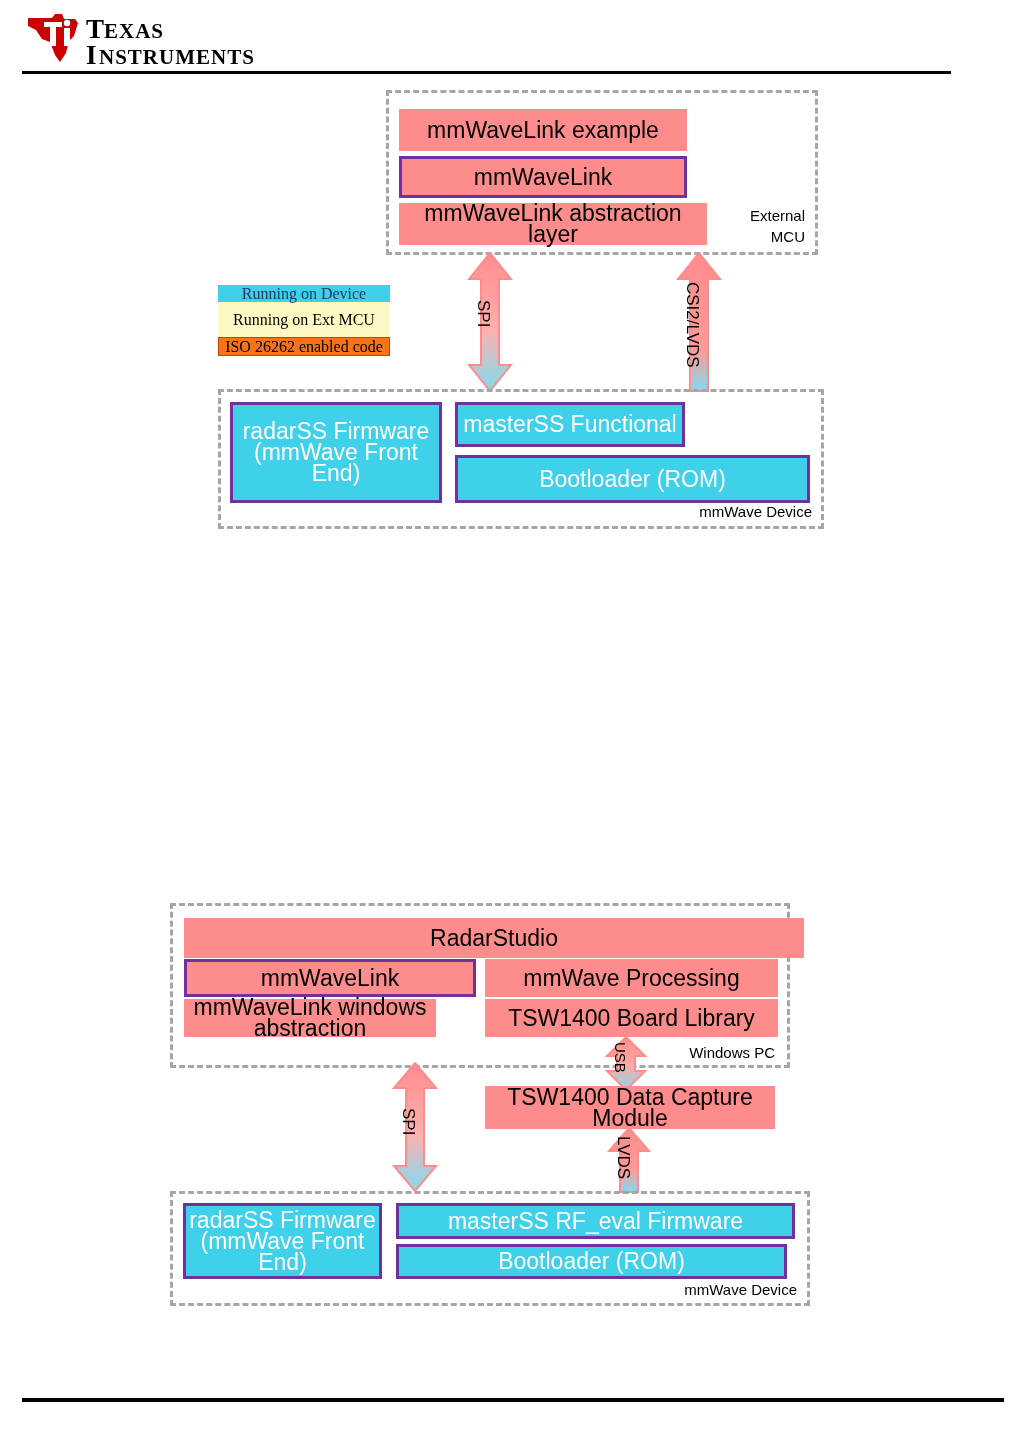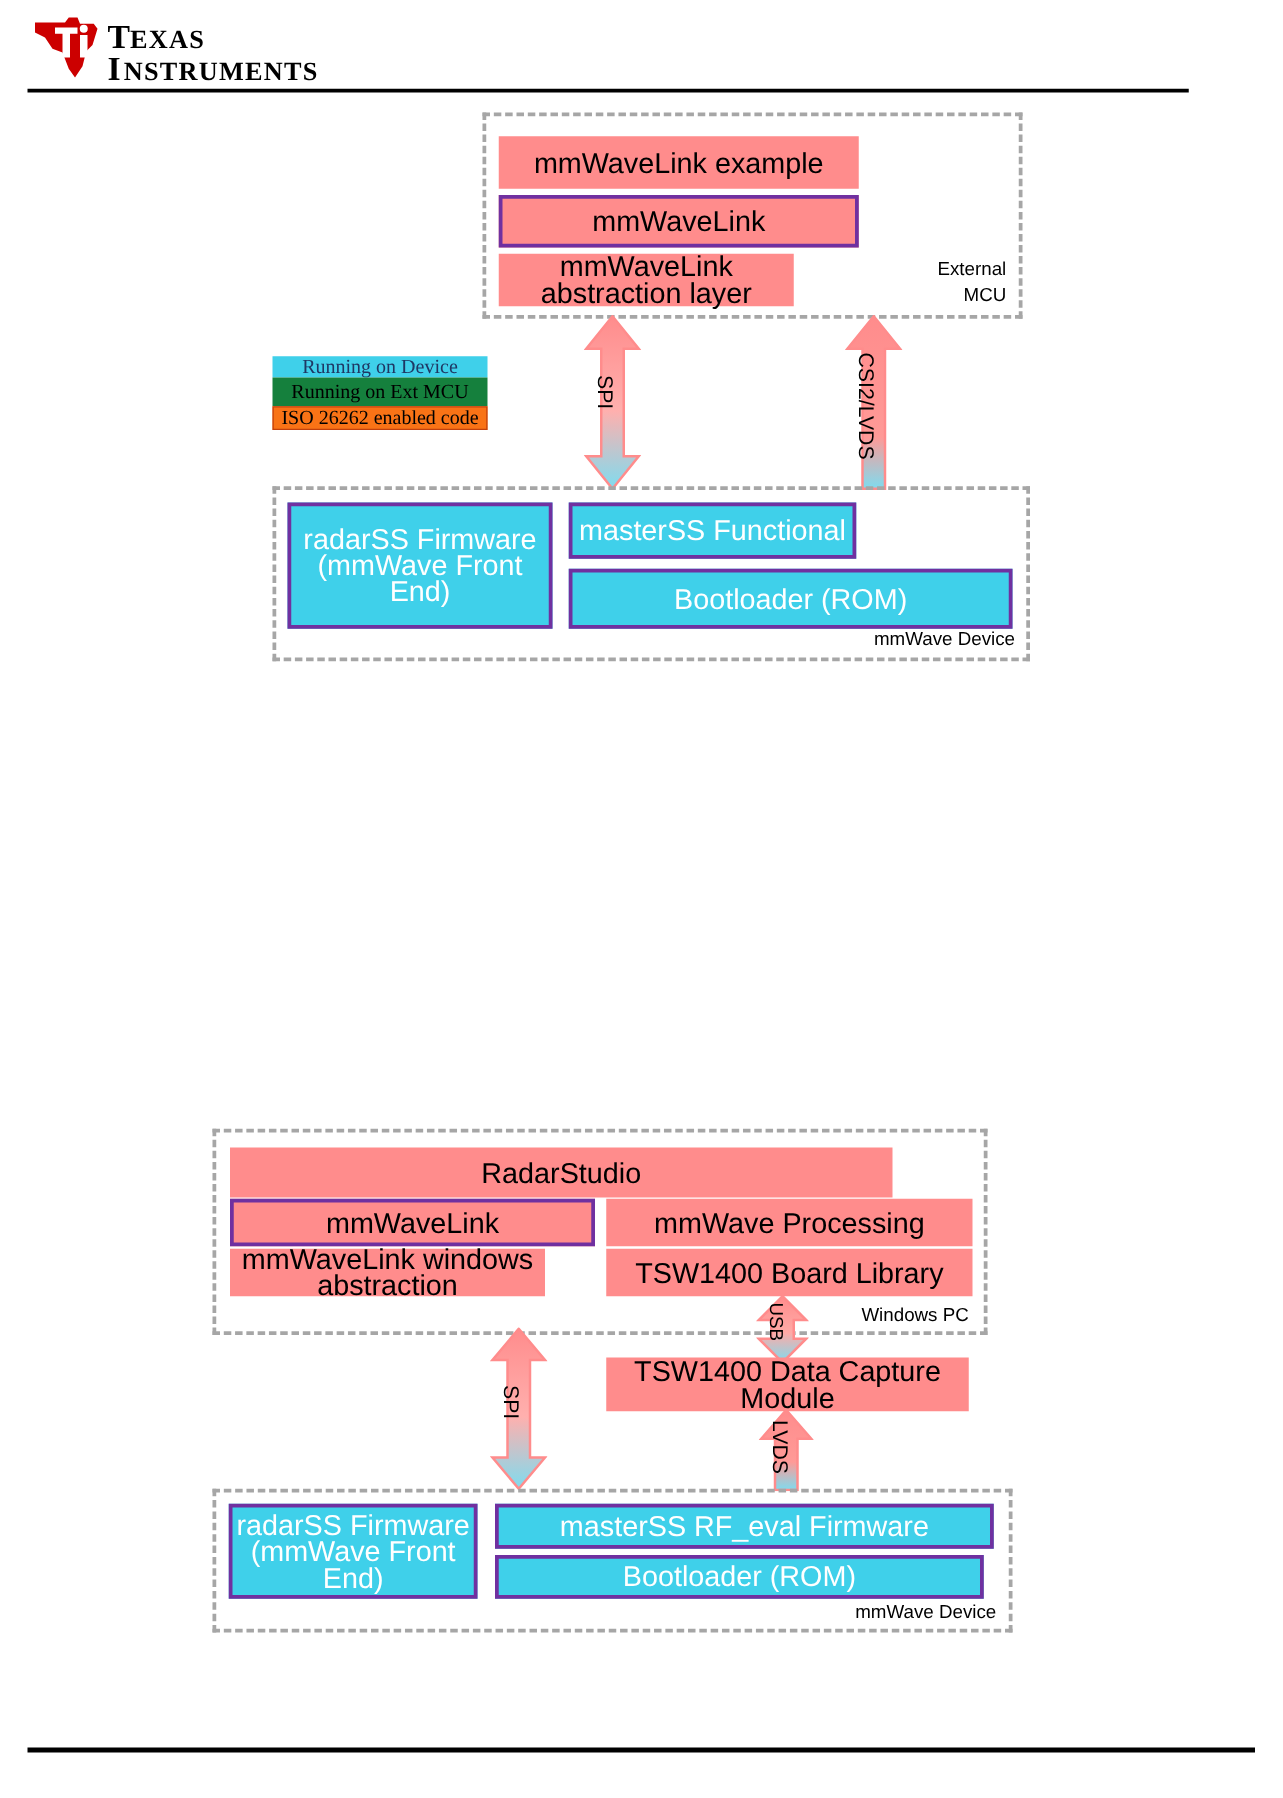--- a/index.html
+++ b/index.html
@@ -90,21 +90,21 @@
   .legend-row {
     box-sizing: border-box;
     display: flex;
     align-items: center;
     justify-content: center;
     font-size: 16px;
     line-height: 15px;
     font-family: Liberation Serif, serif;
   }
   .legend-device { background: #3fd0ea; color: #1f3864; height: 17px; }
-  .legend-mcu    { background: #15803d; color: #000000; height: 23px; }
+  .legend-mcu    { background: #fef9c3; color: #000000; height: 35px; }
   .legend-iso    { background: #f97316; color: #000000; height: 19px;
                    border: 1px solid #c2410c; }
 
   
   .arrow {
     position: absolute;
   }
   .arrow svg { display: block; }
   .arrow-label {
     position: absolute;
@@ -136,21 +136,21 @@
   </svg>
 </div>
 <div id="header-rule"></div>
 
 <div class="dashed-container" style="left:386px; top:90px; width:432px; height:165px;"></div>
 <div class="container-label" style="left:690px; top:205px; width:115px;">External
 MCU</div>
 
 <div class="blk pink" style="left:399px; top:109px; width:288px; height:42px;">mmWaveLink example</div>
 <div class="blk pink iso" style="left:399px; top:156px; width:288px; height:42px;">mmWaveLink</div>
-<div class="blk pink" style="left:399px; top:203px; width:236px; height:42px;">mmWaveLink abstraction layer</div>
+<div class="blk pink" style="left:399px; top:203px; width:308px; height:42px;">mmWaveLink abstraction layer</div>
 
 <div id="legend" style="left:218px; top:285px; width:172px;">
   <div class="legend-row legend-device">Running on Device</div>
   <div class="legend-row legend-mcu">Running on Ext MCU</div>
   <div class="legend-row legend-iso">ISO 26262 enabled code</div>
 </div>
 
 <div class="arrow" style="left:467px; top:252px; width:46px; height:140px;">
   <svg width="46" height="140" viewBox="0 0 46 140" xmlns="http://www.w3.org/2000/svg">
     <defs>
@@ -183,21 +183,21 @@
 <div class="container-label" style="left:630px; top:501px; width:182px;">mmWave Device</div>
 
 <div class="blk cyan" style="left:230px; top:402px; width:212px; height:101px;">radarSS Firmware
 (mmWave Front End)</div>
 <div class="blk cyan" style="left:455px; top:402px; width:230px; height:45px;">masterSS Functional</div>
 <div class="blk cyan" style="left:455px; top:455px; width:355px; height:48px;">Bootloader (ROM)</div>
 
 <div class="dashed-container" style="left:170px; top:903px; width:620px; height:165px;"></div>
 <div class="container-label" style="left:600px; top:1042px; width:175px;">Windows PC</div>
 
-<div class="blk pink" style="left:184px; top:918px; width:530px; height:40px;">RadarStudio</div>
+<div class="blk pink" style="left:184px; top:918px; width:620px; height:40px;">RadarStudio</div>
 <div class="blk pink iso" style="left:184px; top:959px; width:292px; height:38px;">mmWaveLink</div>
 <div class="blk pink" style="left:485px; top:959px; width:293px; height:38px;">mmWave Processing</div>
 <div class="blk pink" style="left:184px; top:999px; width:252px; height:38px;">mmWaveLink windows abstraction</div>
 <div class="blk pink" style="left:485px; top:999px; width:293px; height:38px;">TSW1400 Board Library</div>
 
 <div class="arrow" style="left:605px; top:1036px; width:42px; height:55px;">
   <svg width="42" height="55" viewBox="0 0 42 55" xmlns="http://www.w3.org/2000/svg">
     <defs>
       <linearGradient id="gradUSB" x1="0" y1="0" x2="0" y2="1">
         <stop offset="0%" stop-color="#ff8c8c"></stop>

